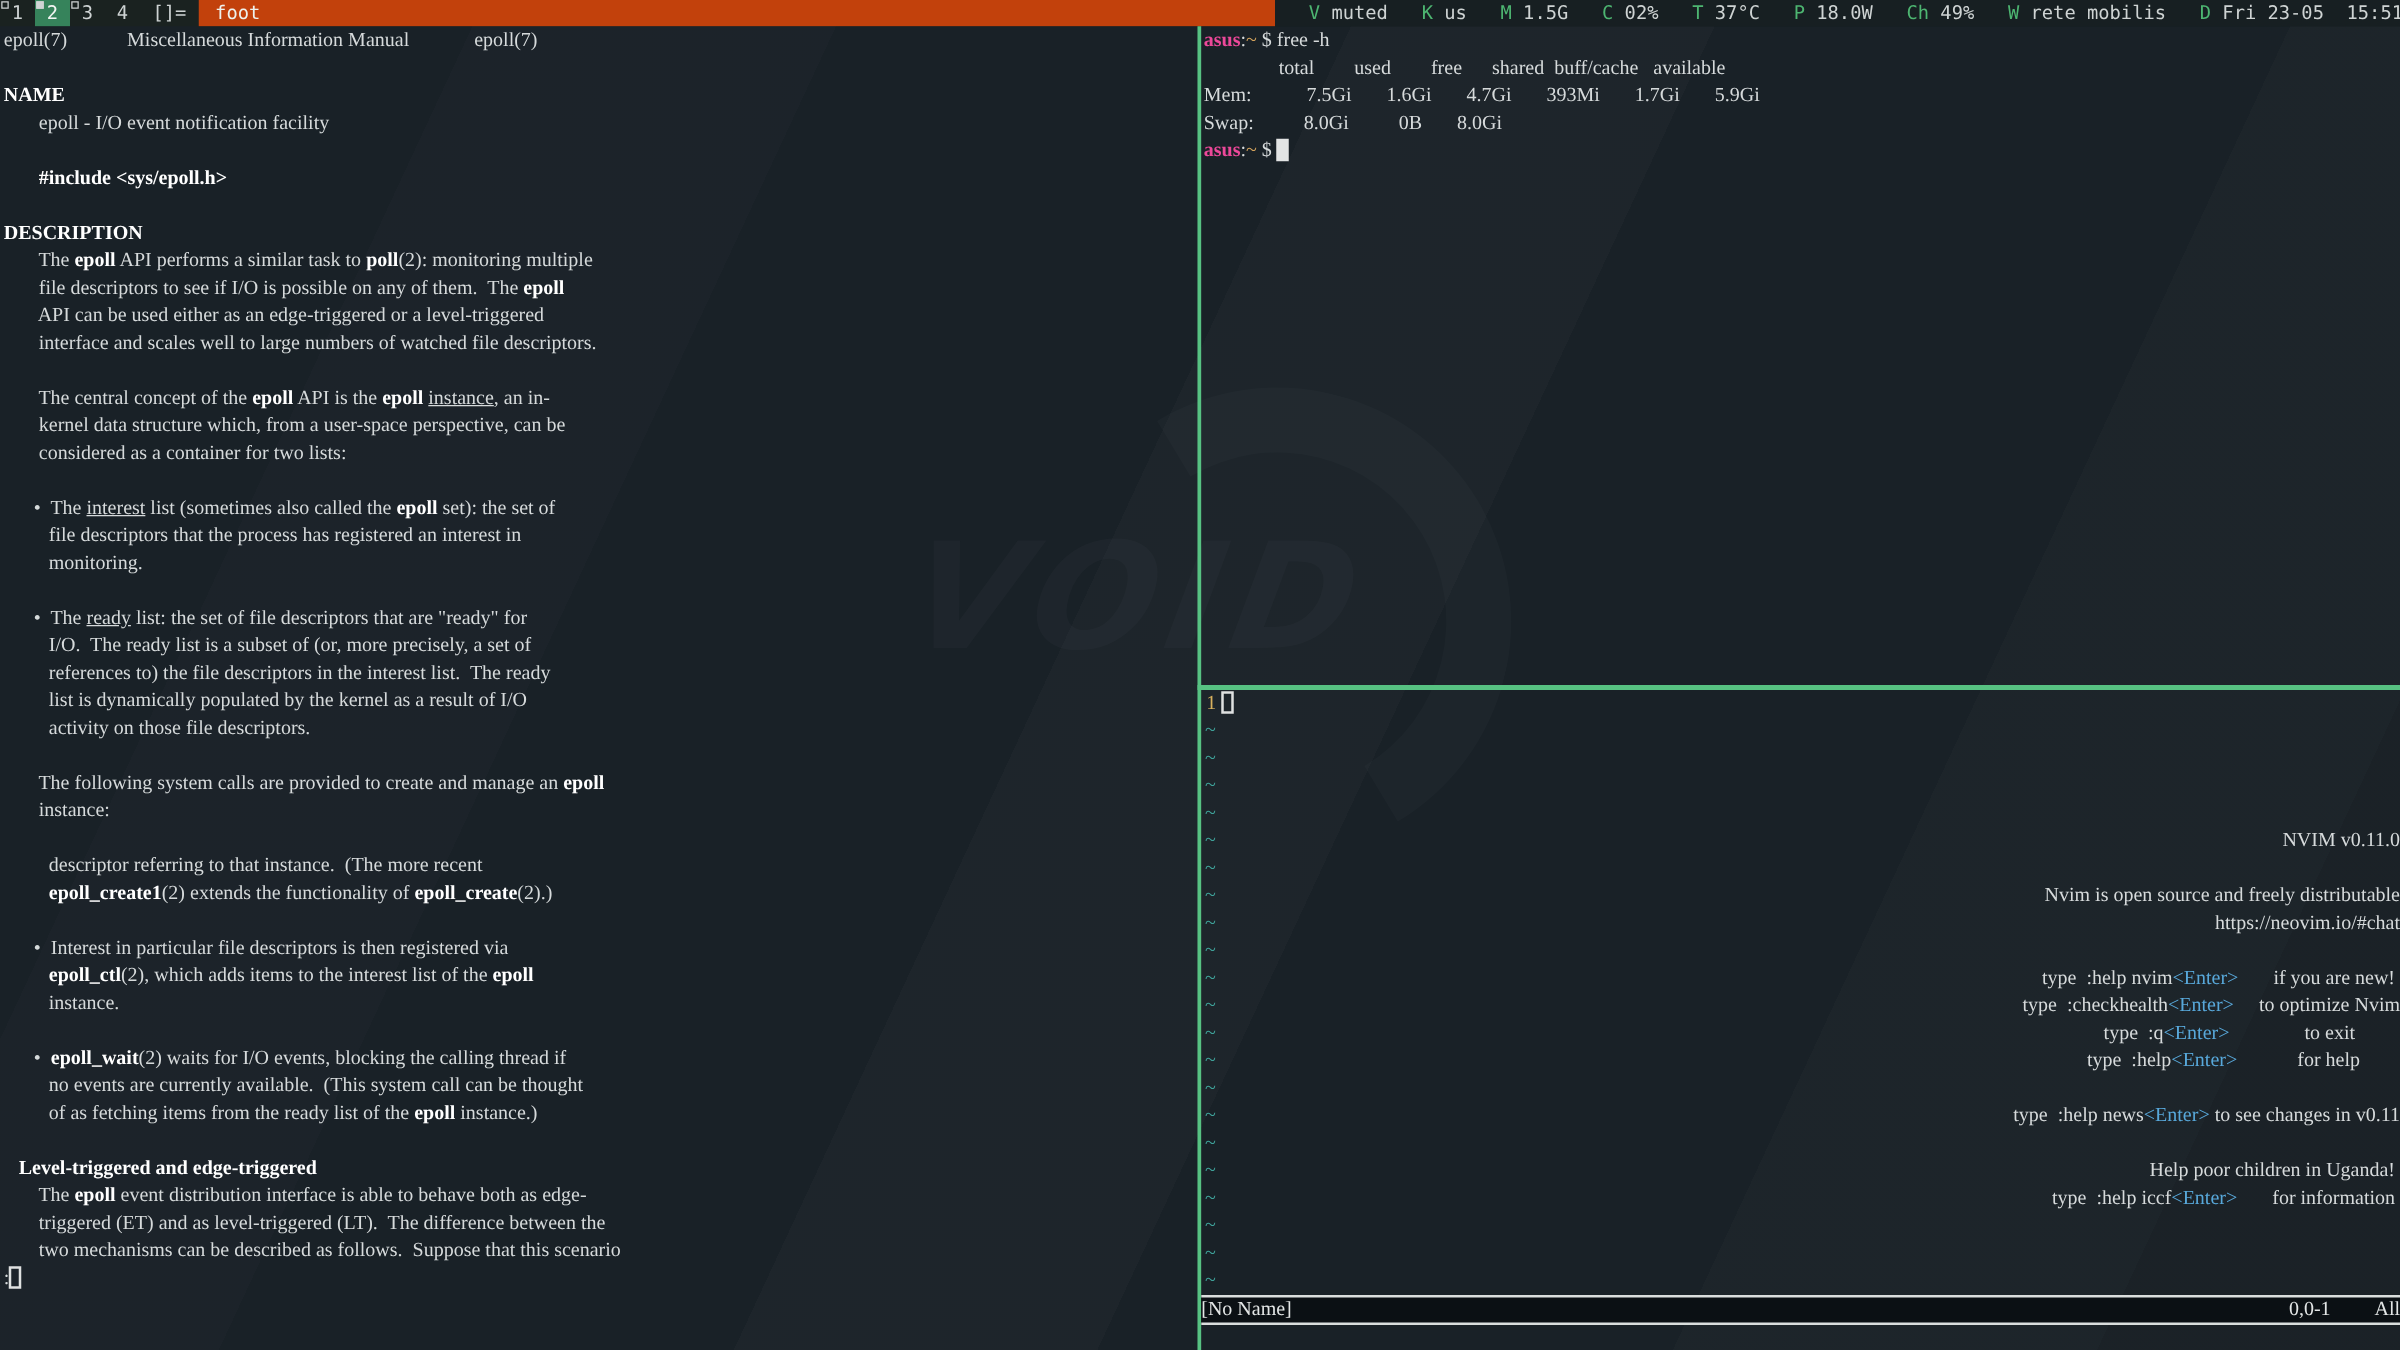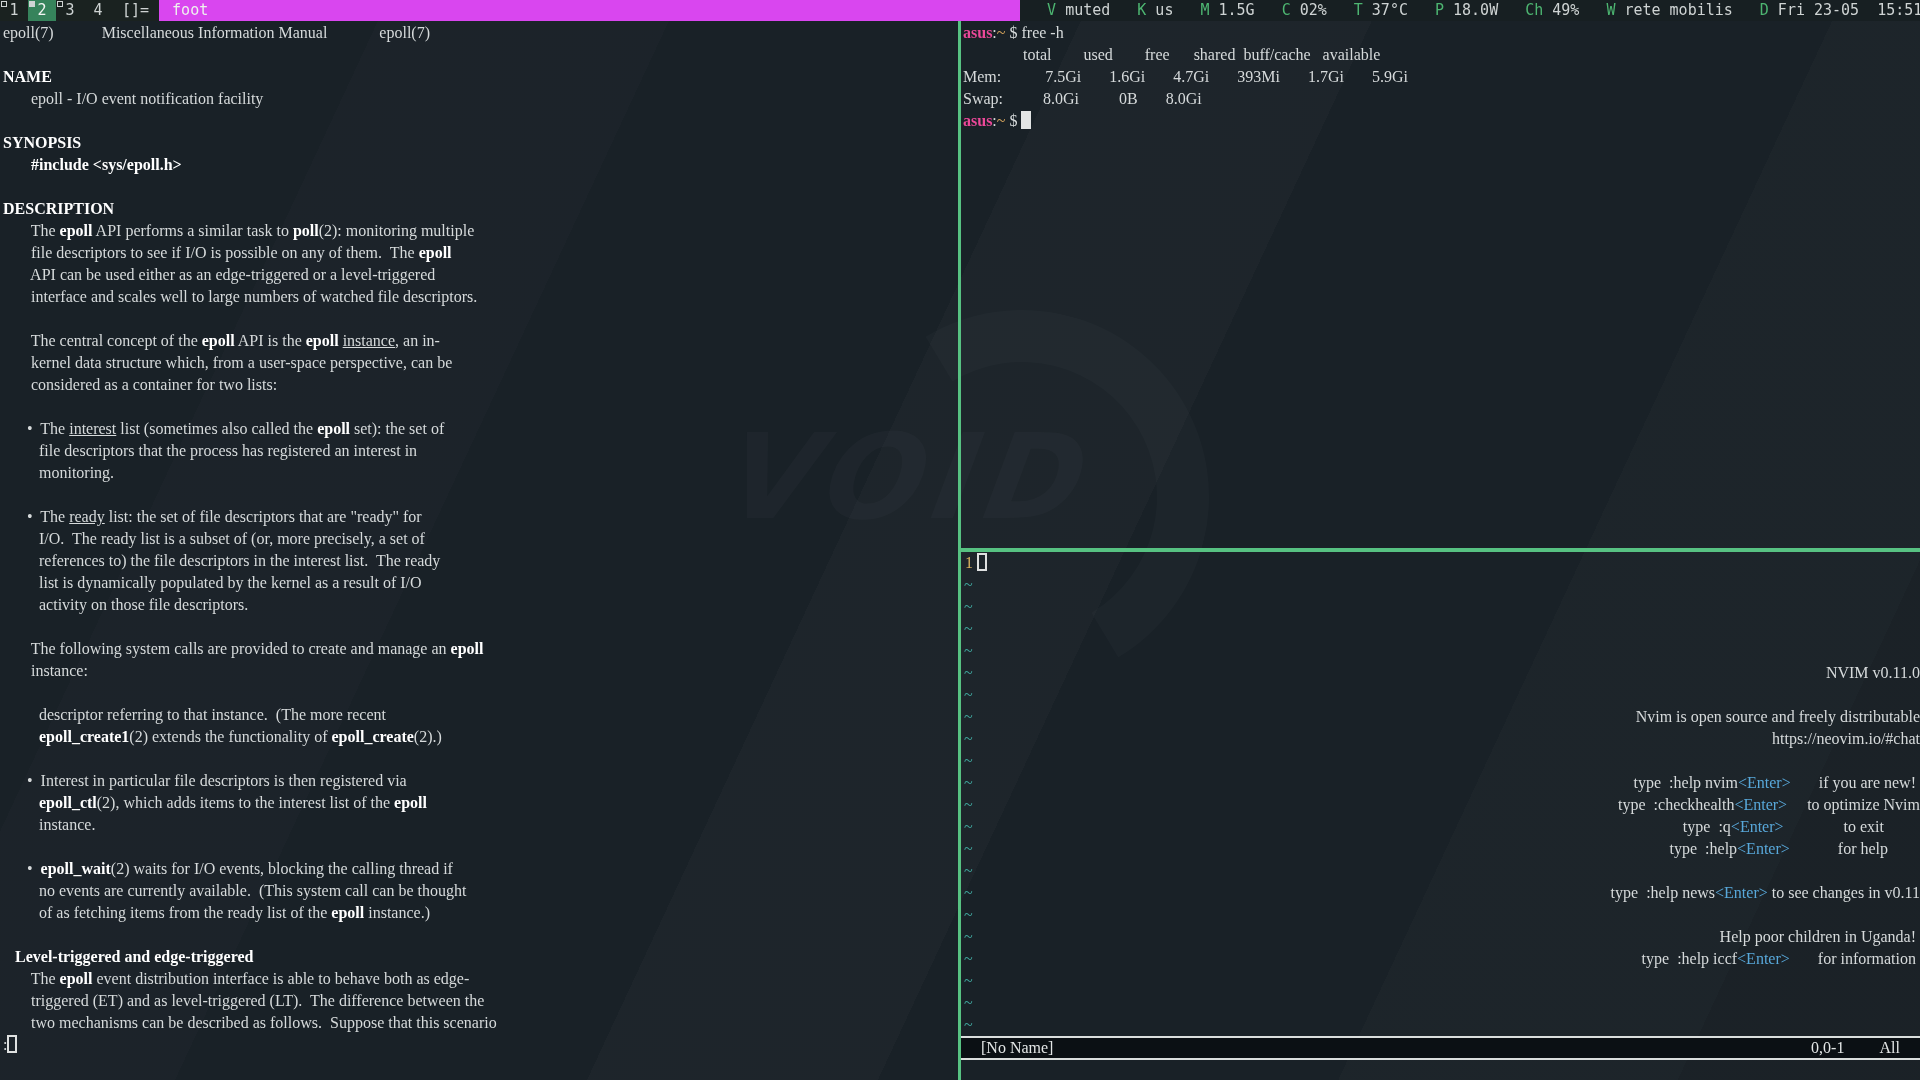--- a/index.html
+++ b/index.html
@@ -25,21 +25,21 @@
   
   .topbar{position:absolute;left:0;top:0;width:1920px;height:21px;
       display:flex;align-items:stretch;background:#1a2220;
       font-size:15px;line-height:21px;color:#ced3d3;}
   .tag{position:relative;width:28px;text-align:center;flex:0 0 auto;}
   .tag.sel{background:#36835b;color:#f2f5f2;}
   .ind{position:absolute;left:1px;top:1px;width:4px;height:4px;}
   .ind.hollow{border:1px solid #cfd4d4;}
   .ind.filled{background:#cfd4d4;border:1px solid #cfd4d4;}
   .ltsymbol{flex:0 0 auto;padding:0 10px;}
-  .wintitle{flex:0 0 auto;width:848px;background:#d946ef;color:#eef2ee;
+  .wintitle{flex:0 0 auto;width:848px;background:#c2410c;color:#eef2ee;
       padding-left:13px;white-space:pre;}
   .statusarea{flex:1;background:#171f22;display:flex;justify-content:flex-end;
       align-items:center;padding-right:7px;}
   .statseg{white-space:pre;margin-left:27px;}
   .statseg .k{color:#4db571;}
   
   .pane{position:absolute;background:rgba(13,19,23,.42);font-family:Liberation Serif, serif;}
   .pane-left{left:0;top:21px;width:958px;height:1059px;padding:1px 0 0 3px;box-sizing:border-box;}
   .pane-rtop{left:961px;top:21px;width:959px;height:527px;padding:1px 0 0 2px;box-sizing:border-box;}
   .pane-rbot{left:961px;top:552px;width:959px;height:528px;box-sizing:border-box;}
@@ -55,21 +55,21 @@
       vertical-align:text-bottom;}
   .hollow-cursor{display:inline-block;width:10px;height:18px;box-sizing:border-box;
       border:2px solid #dfe1e1;vertical-align:text-bottom;}
   
   .nrow{position:relative;height:22px;white-space:pre;}
   .lnum{color:#d8b15e;}
   .tilde{color:#3fa29a;padding-left:3px;}
   .ncenter{position:absolute;left:0;right:0;top:0;text-align:right;white-space:pre;}
   .statusline{height:20px;line-height:20px;background:#0b1014;color:#e3e6e6;
       border-top:2px solid #dadedd;border-bottom:2px solid #dadedd;
-      display:flex;justify-content:space-between;padding:0 20px;white-space:pre;text-align:center;}
+      display:flex;justify-content:space-between;padding:0 0;white-space:pre;text-align:center;}
   .cmdline{height:20px;}
 </style>
 </head>
 <body>
 
 <div class="screen">
   <div class="wp">
     <div class="wm-ring"></div>
     <div class="wm-text">VOID</div>
   </div>
@@ -96,21 +96,20 @@
       </div>
   </div>
 
   <div class="pane pane-left" id="manpane">
     <div id="manlines">
         <div class="tl"><span>epoll(7)            Miscellaneous Information Manual             epoll(7)</span></div>
         <div class="tl">&nbsp;</div>
         <div class="tl"><span class="b">NAME</span></div>
         <div class="tl"><span>       epoll - I/O event notification facility</span></div>
         <div class="tl">&nbsp;</div>
-        <div class="tl"><span class="b">SYNOPSIS</span></div>
         <div class="tl"><span>       </span><span class="b">#include &lt;sys/epoll.h&gt;</span></div>
         <div class="tl">&nbsp;</div>
         <div class="tl"><span class="b">DESCRIPTION</span></div>
         <div class="tl"><span>       The </span><span class="b">epoll</span><span> API performs a similar task to </span><span class="b">poll</span><span>(2): monitoring multiple</span></div>
         <div class="tl"><span>       file descriptors to see if I/O is possible on any of them.  The </span><span class="b">epoll</span></div>
         <div class="tl"><span>       API can be used either as an edge-triggered or a level-triggered</span></div>
         <div class="tl"><span>       interface and scales well to large numbers of watched file descriptors.</span></div>
         <div class="tl">&nbsp;</div>
         <div class="tl"><span>       The central concept of the </span><span class="b">epoll</span><span> API is the </span><span class="b">epoll</span><span> </span><span class="u">instance</span><span>, an in-</span></div>
         <div class="tl"><span>       kernel data structure which, from a user-space perspective, can be</span></div>

